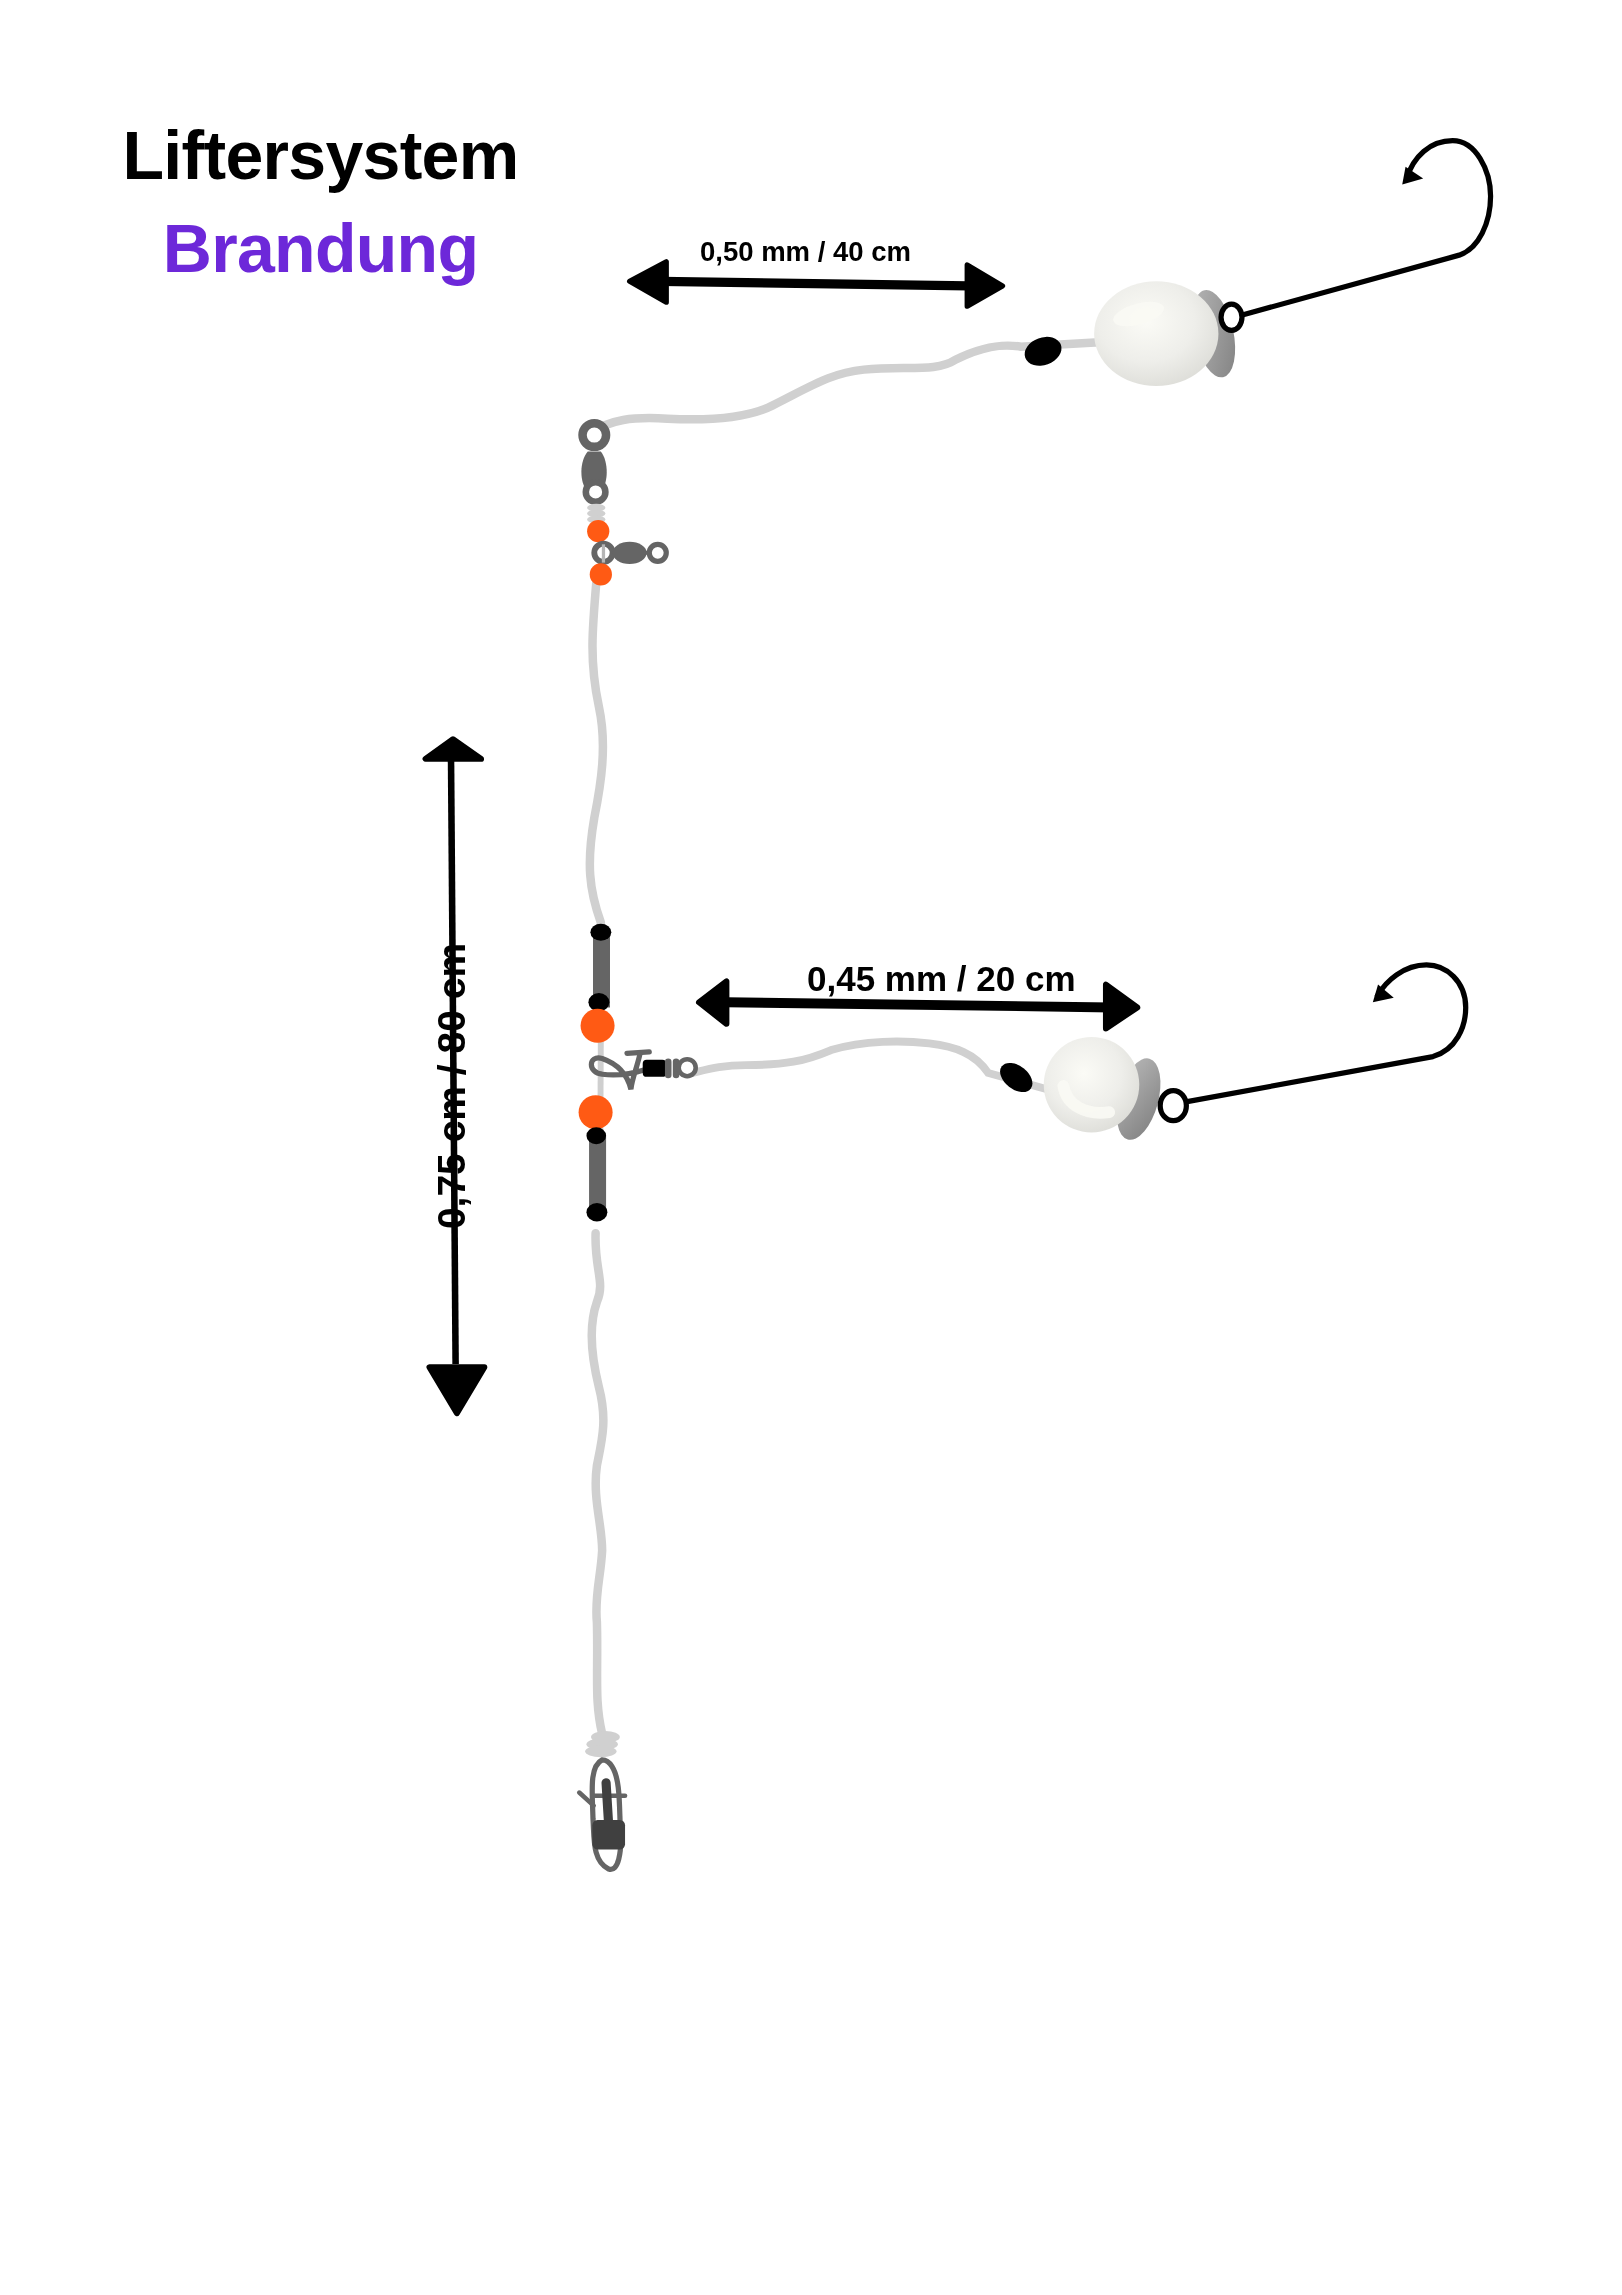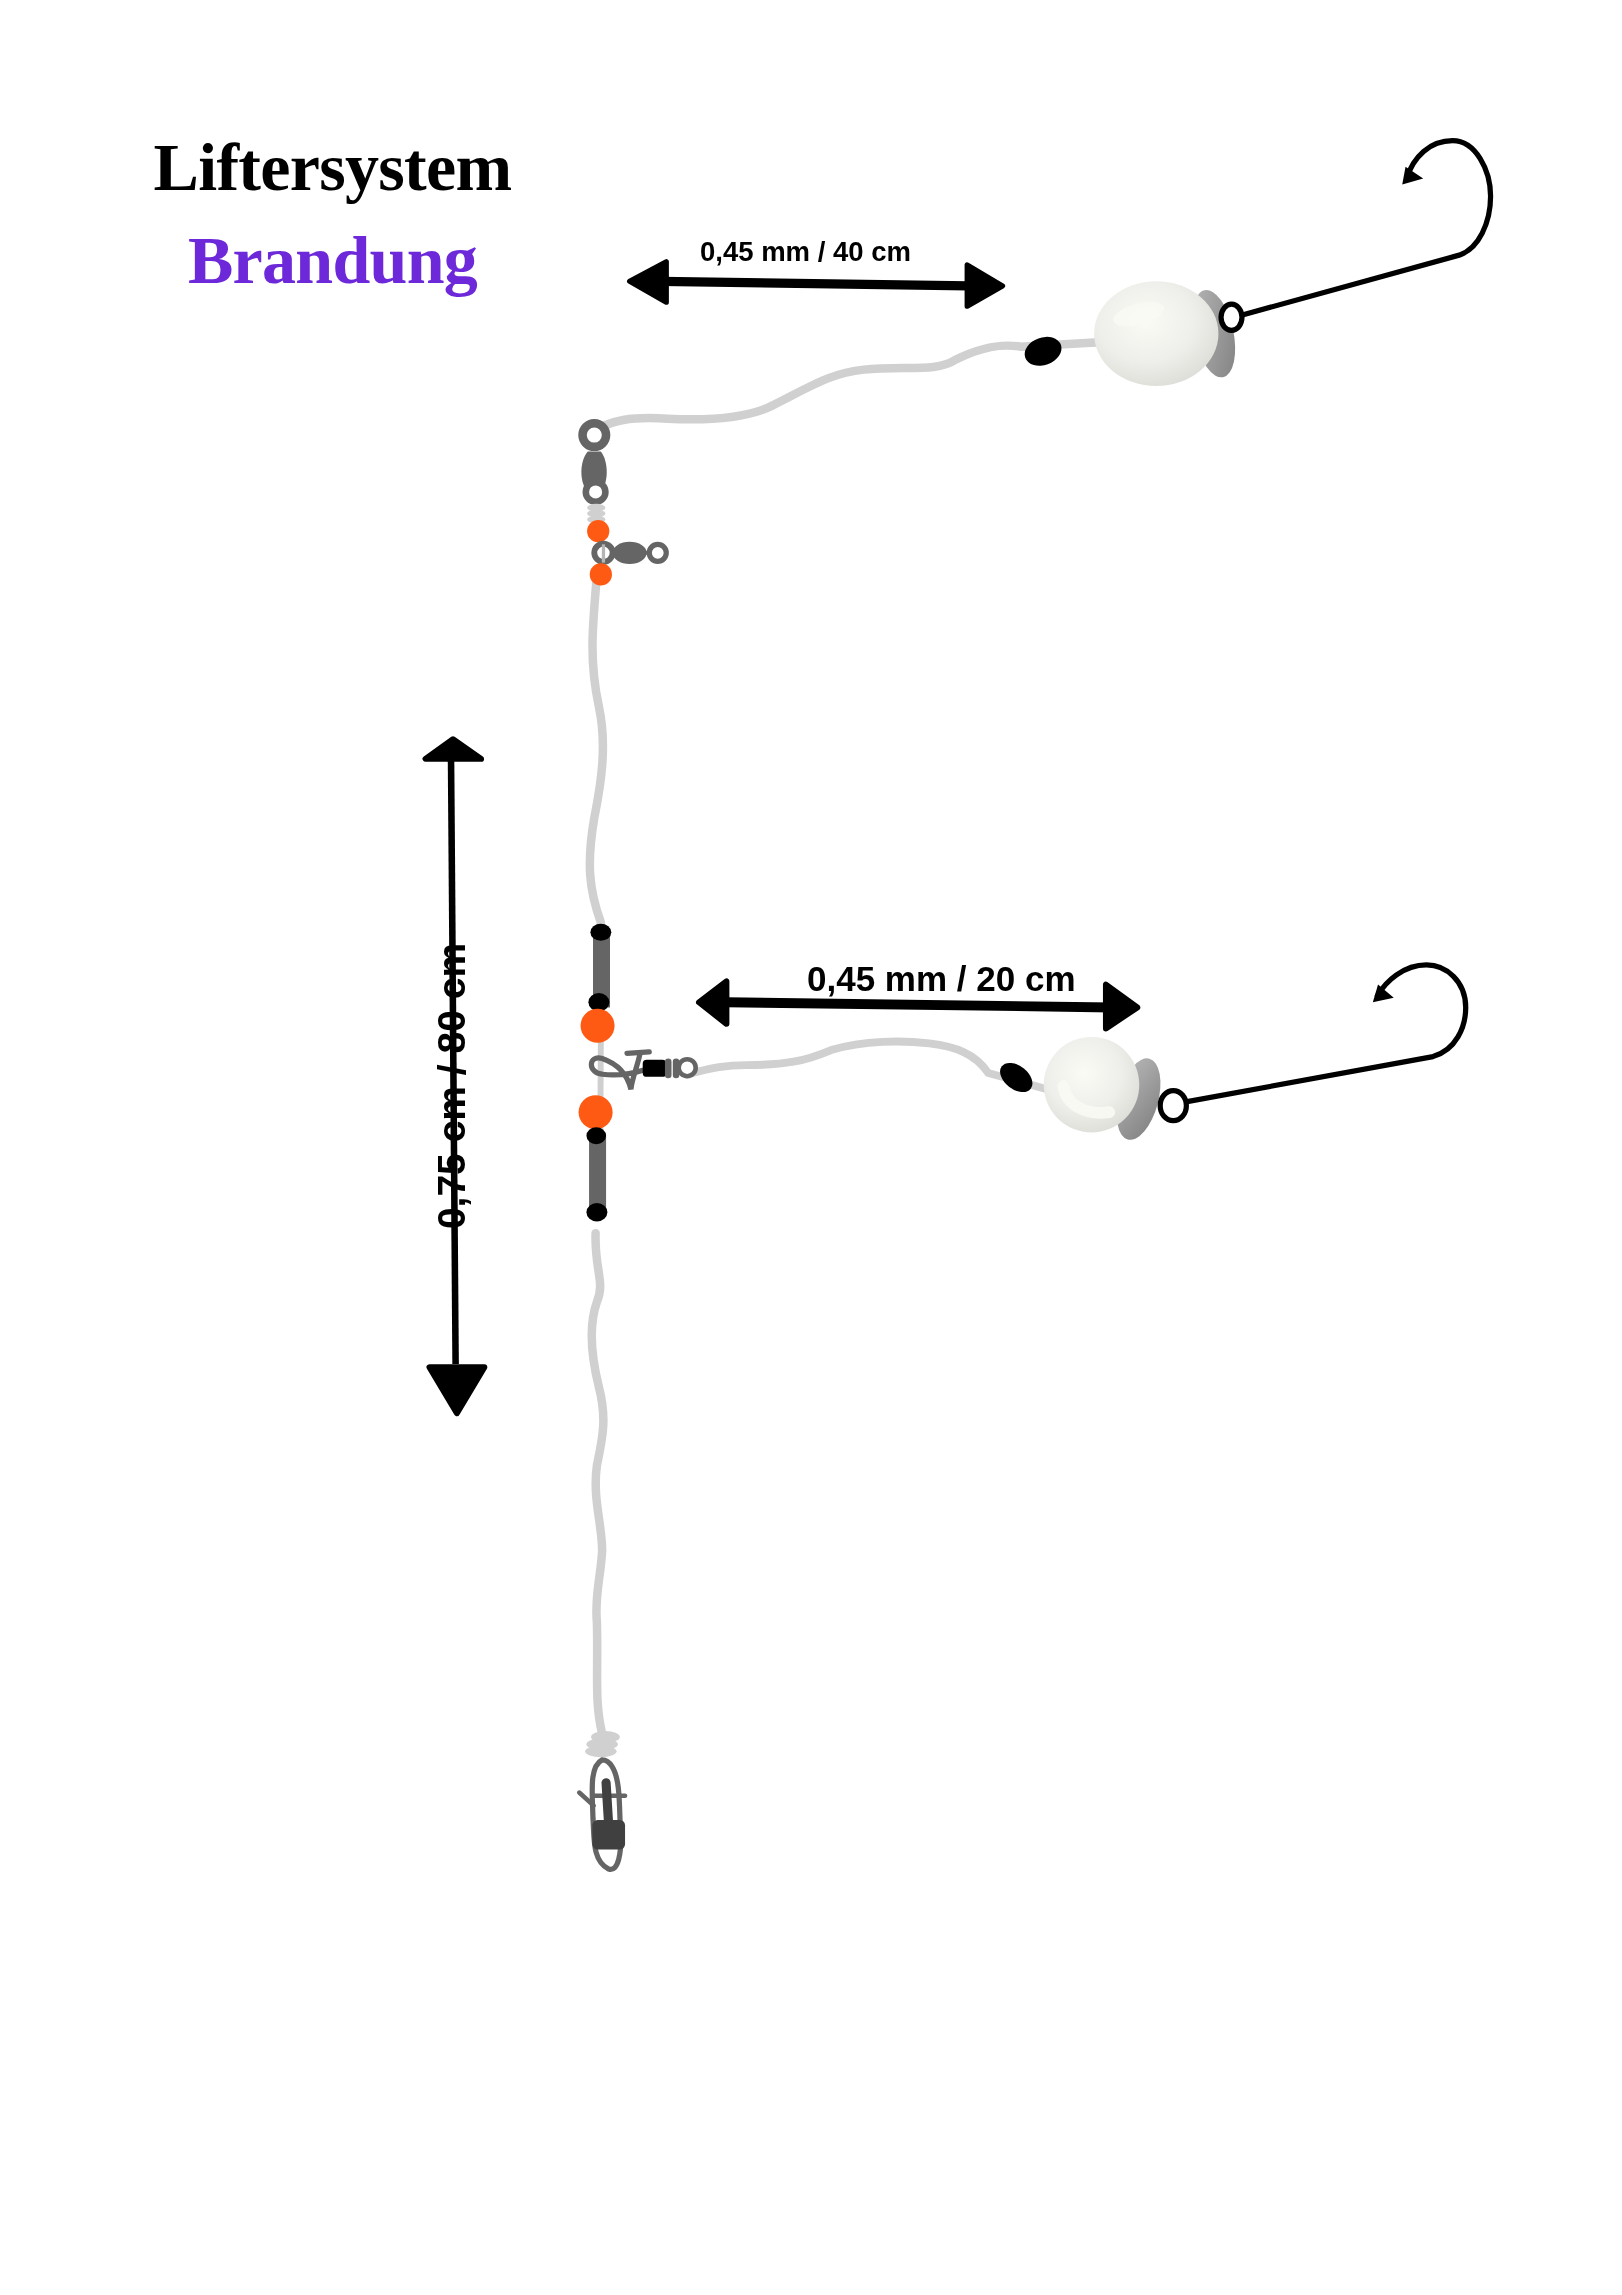--- a/index.html
+++ b/index.html
@@ -1,20 +1,20 @@
 <!DOCTYPE html>
 <html style="font-size:10.5px"><head>
 <meta charset="utf-8">
 <style>
   html, body { margin: 0; padding: 0; background: #ffffff; }
   body { width: 1623px; height: 2295px; position: relative; overflow: hidden; }
   .canvas { position: absolute; left: 0; top: 0; width: 1623px; height: 2295px; }
   .title {
     position: absolute; left: 0; width: 641px; text-align: center;
-    font-family: Liberation Serif, serif; font-weight: bold; margin: 12px;
+    font-family: Liberation Sans, sans-serif; font-weight: bold; margin: 0;
   }
   .title-main { top: 116px; font-size: 68px; color: #000000; letter-spacing: -0.7px; }
   .title-sub  { top: 209px; font-size: 68px; letter-spacing: -0.7px; }
   .label {
     position: absolute; font-family: "Liberation Sans", sans-serif; font-weight: bold;
     color: #000000; white-space: nowrap;
   }
   .label-top { left: 700px; top: 236px; font-size: 27.5px; }
   .label-mid { left: 775px; top: 959px; font-size: 35px; margin-left: 32px; }
   .label-vert {
@@ -154,17 +154,17 @@
       <line x1="689" y1="1160" x2="696" y2="2085" stroke="#000000" stroke-width="10"></line>
       <path d="M692 1130 L650 1160 L735 1160 Z" fill="#000000" stroke="#000000" stroke-width="9" stroke-linejoin="round"></path>
       <path d="M698 2160 L656 2090 L740 2090 Z" fill="#000000" stroke="#000000" stroke-width="9" stroke-linejoin="round"></path>
     </g>
   </svg>
 
   
   <h1 class="title title-main">Liftersystem</h1>
   <h2 class="title title-sub" style="color: #6d28d9;">Brandung</h2>
 
-  <div class="label label-top">0,45 mm / 40 cm</div>
+  <div class="label label-top">0,50 mm / 40 cm</div>
   <div class="label label-mid">0,45 mm / 20 cm</div>
   <div class="label label-vert">0,75 cm / 80 cm</div>
 </div>
 
 
 </body></html>

